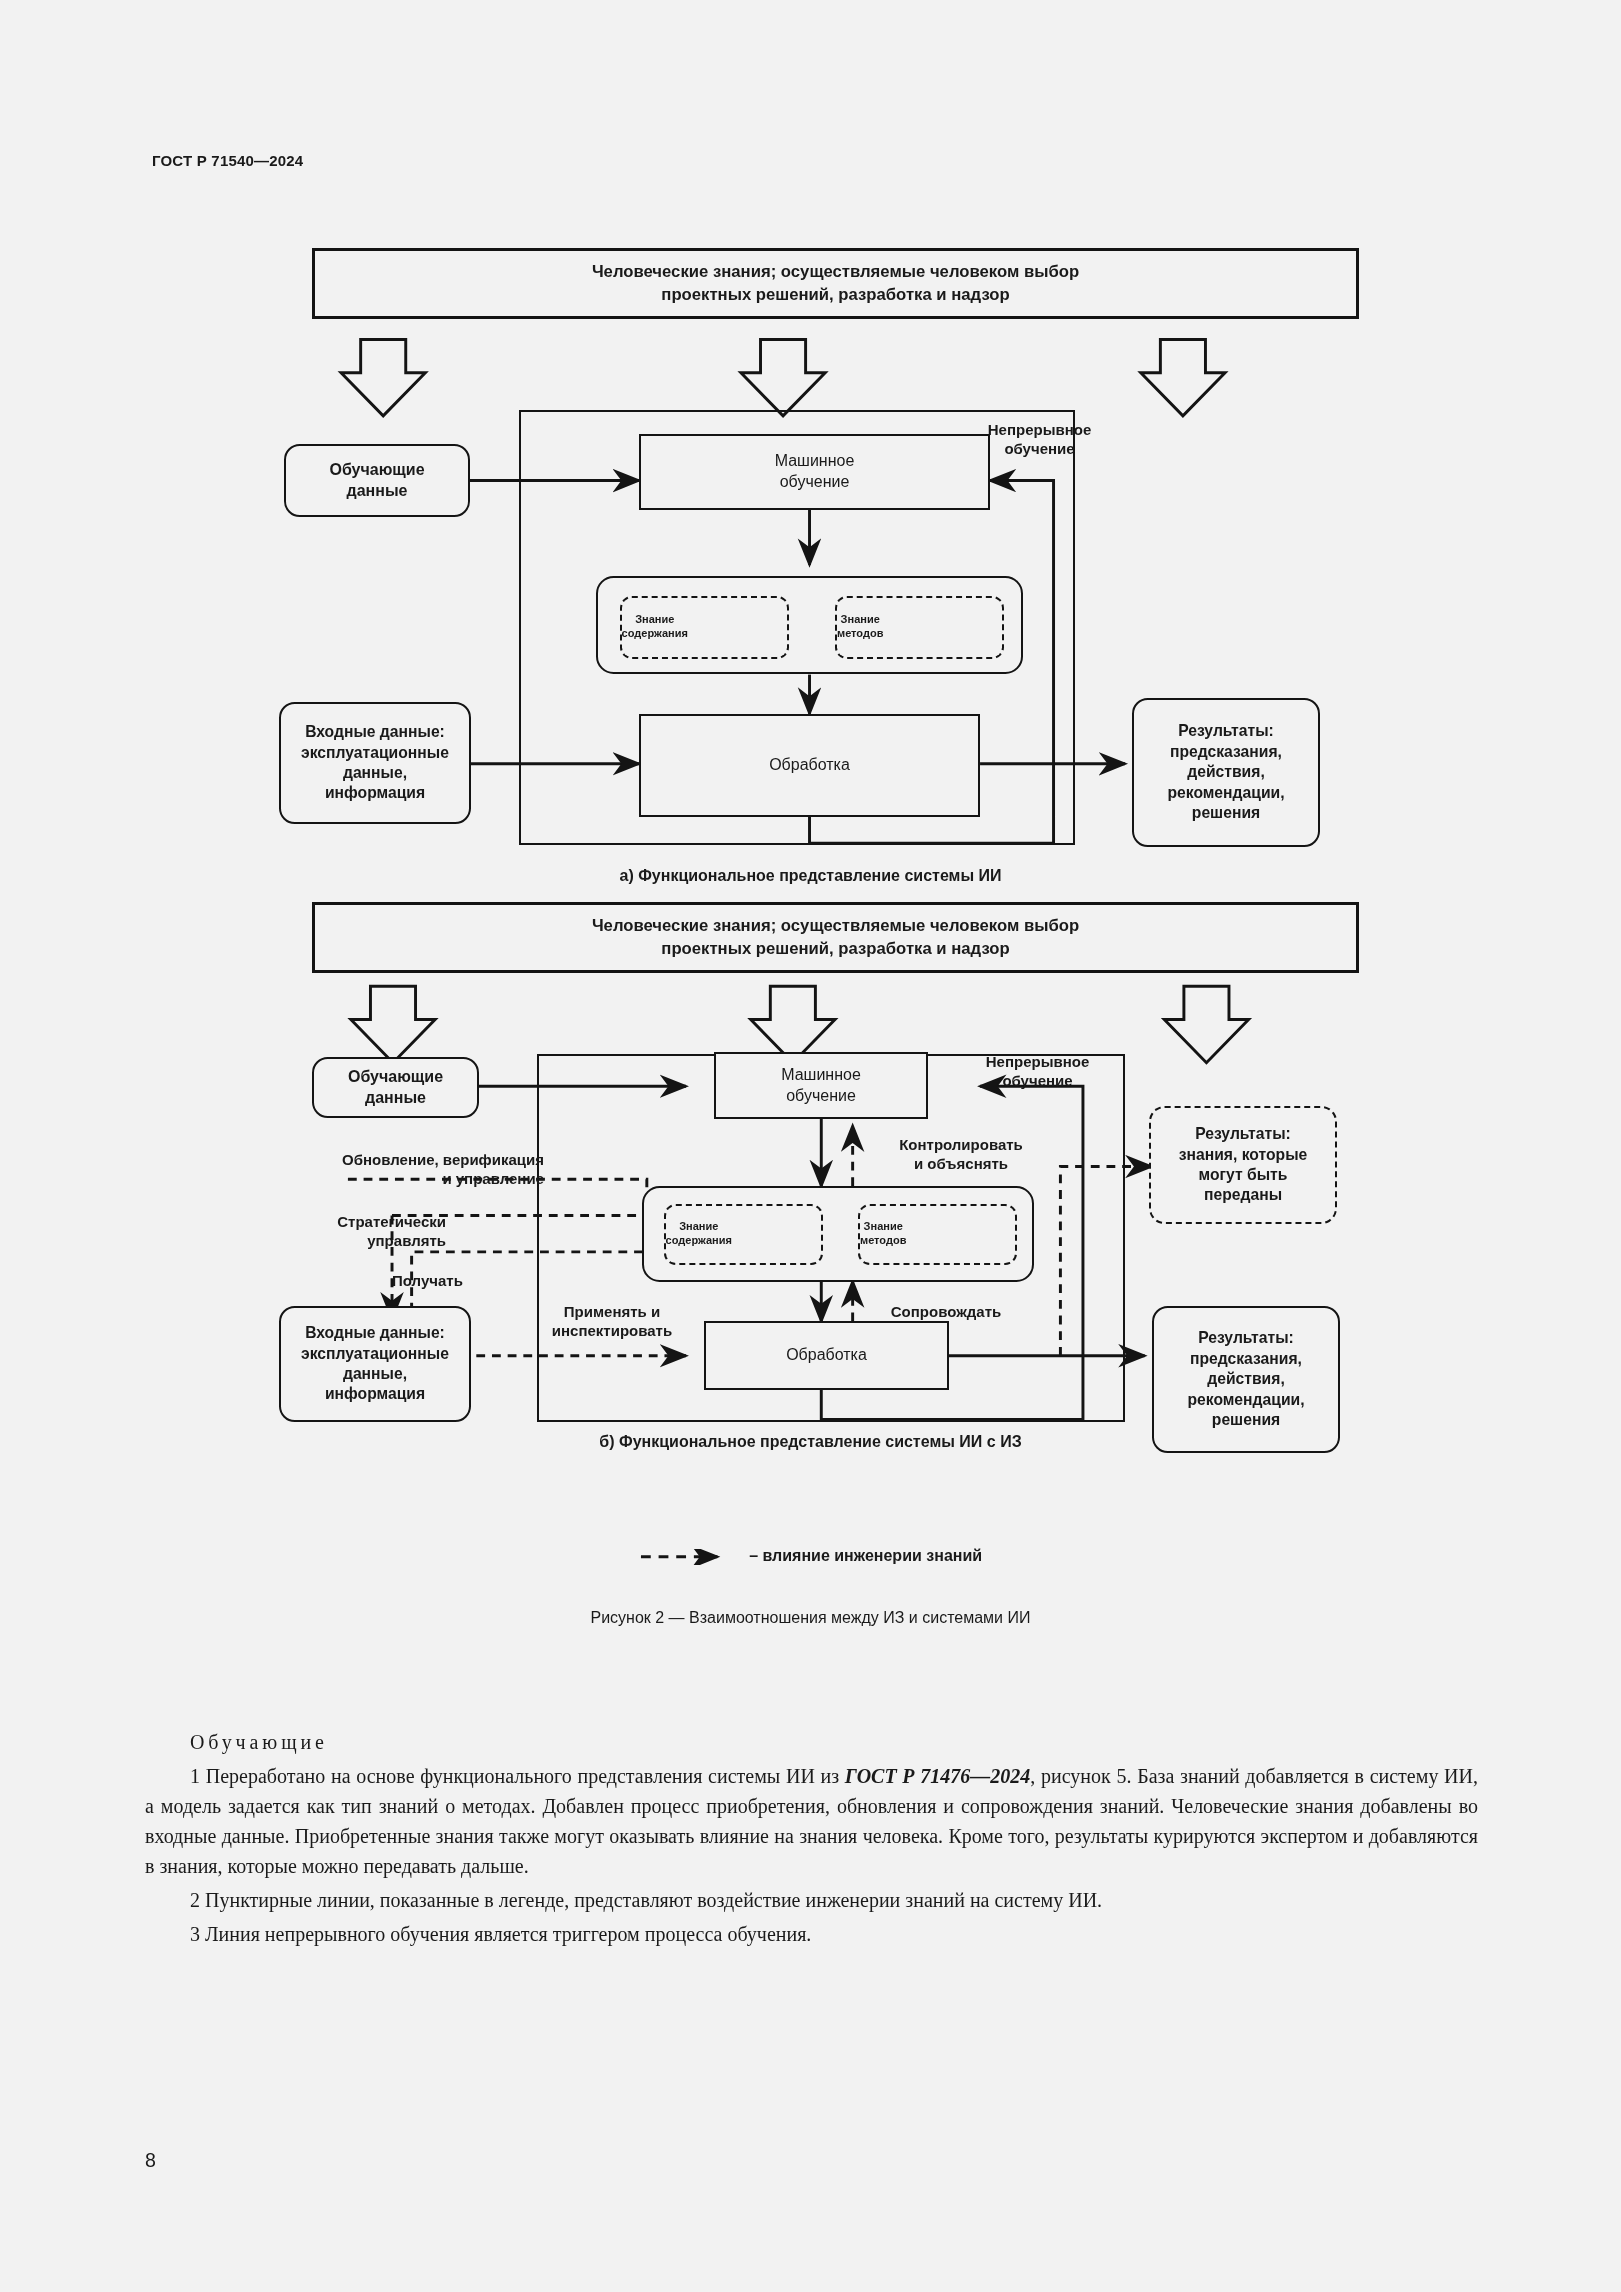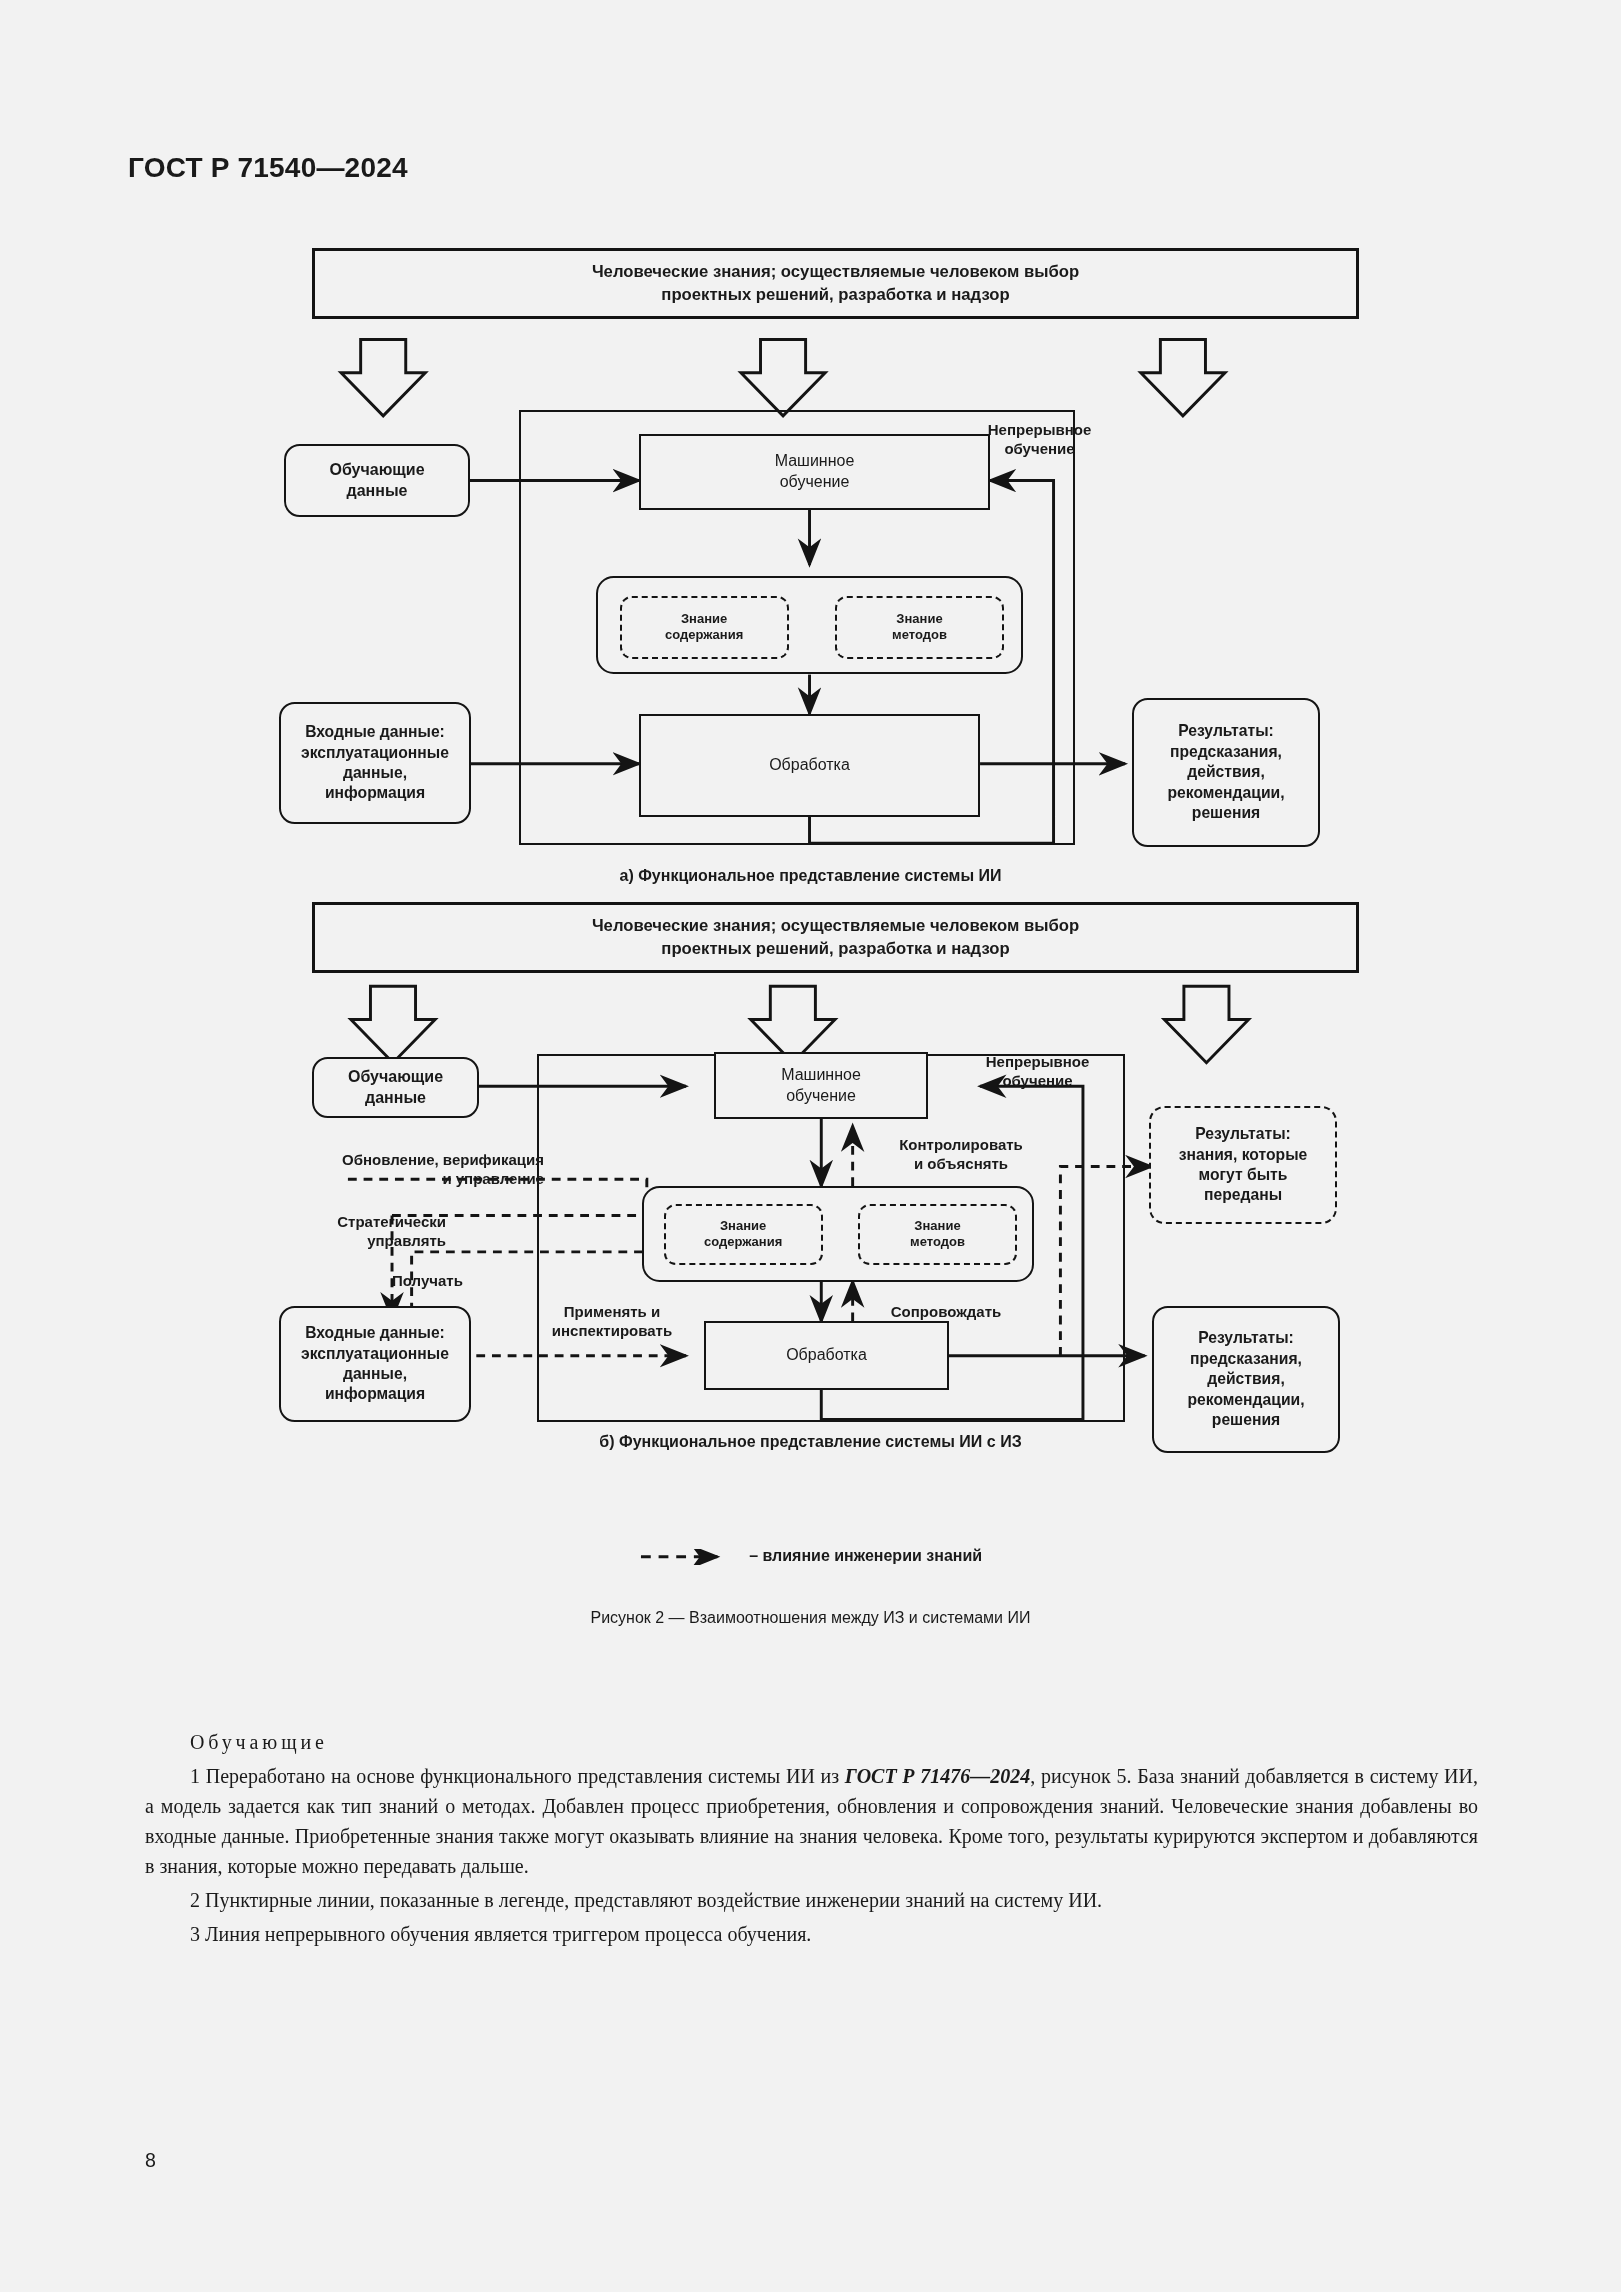--- a/index.html
+++ b/index.html
@@ -8,22 +8,22 @@
     background:#f2f2f2;
     font-family:"Liberation Sans", sans-serif;
     color:#1a1a1a;
     position:relative;
     overflow:hidden;
   }
   .page { position:absolute; inset:0; }
 
   
   .doc-header {
-    position:absolute; left:128px; top:152px;
-    font-size:28px; font-weight:bold; letter-spacing:0.2px;
+    position:absolute; left:152px; top:152px;
+    font-size:15px; font-weight:bold; letter-spacing:0.2px;
   }
 
   
   .figure { position:absolute; left:0; top:0; width:1621px; }
 
   
   .banner {
     position:absolute;
     border:3.9px solid #141414;
     background:#f2f2f2;
@@ -62,23 +62,23 @@
     border:2.9px solid #141414;
     border-radius:17.6px;
     background:#f2f2f2;
     box-sizing:border-box;
   }
   .kbox-inner {
     position:absolute;
     border:2.9px dashed #141414;
     border-radius:11.8px;
     background:#f2f2f2;
-    display:flex; align-items:center; justify-content:center;
-    text-align:center;
-    font-size:13px; font-weight:bold; line-height:1.25;
+    display:flex; align-items:center; justify-content:flex-start;
+    text-align:center;
+    font-size:11px; font-weight:bold; line-height:1.25;
     box-sizing:border-box;
   }
   .lbl {
     position:absolute;
     font-size:15px; font-weight:bold; line-height:1.25;
     text-align:center;
     white-space:pre-line;
   }
   .lbl.right { text-align:right; }
   .cap {

